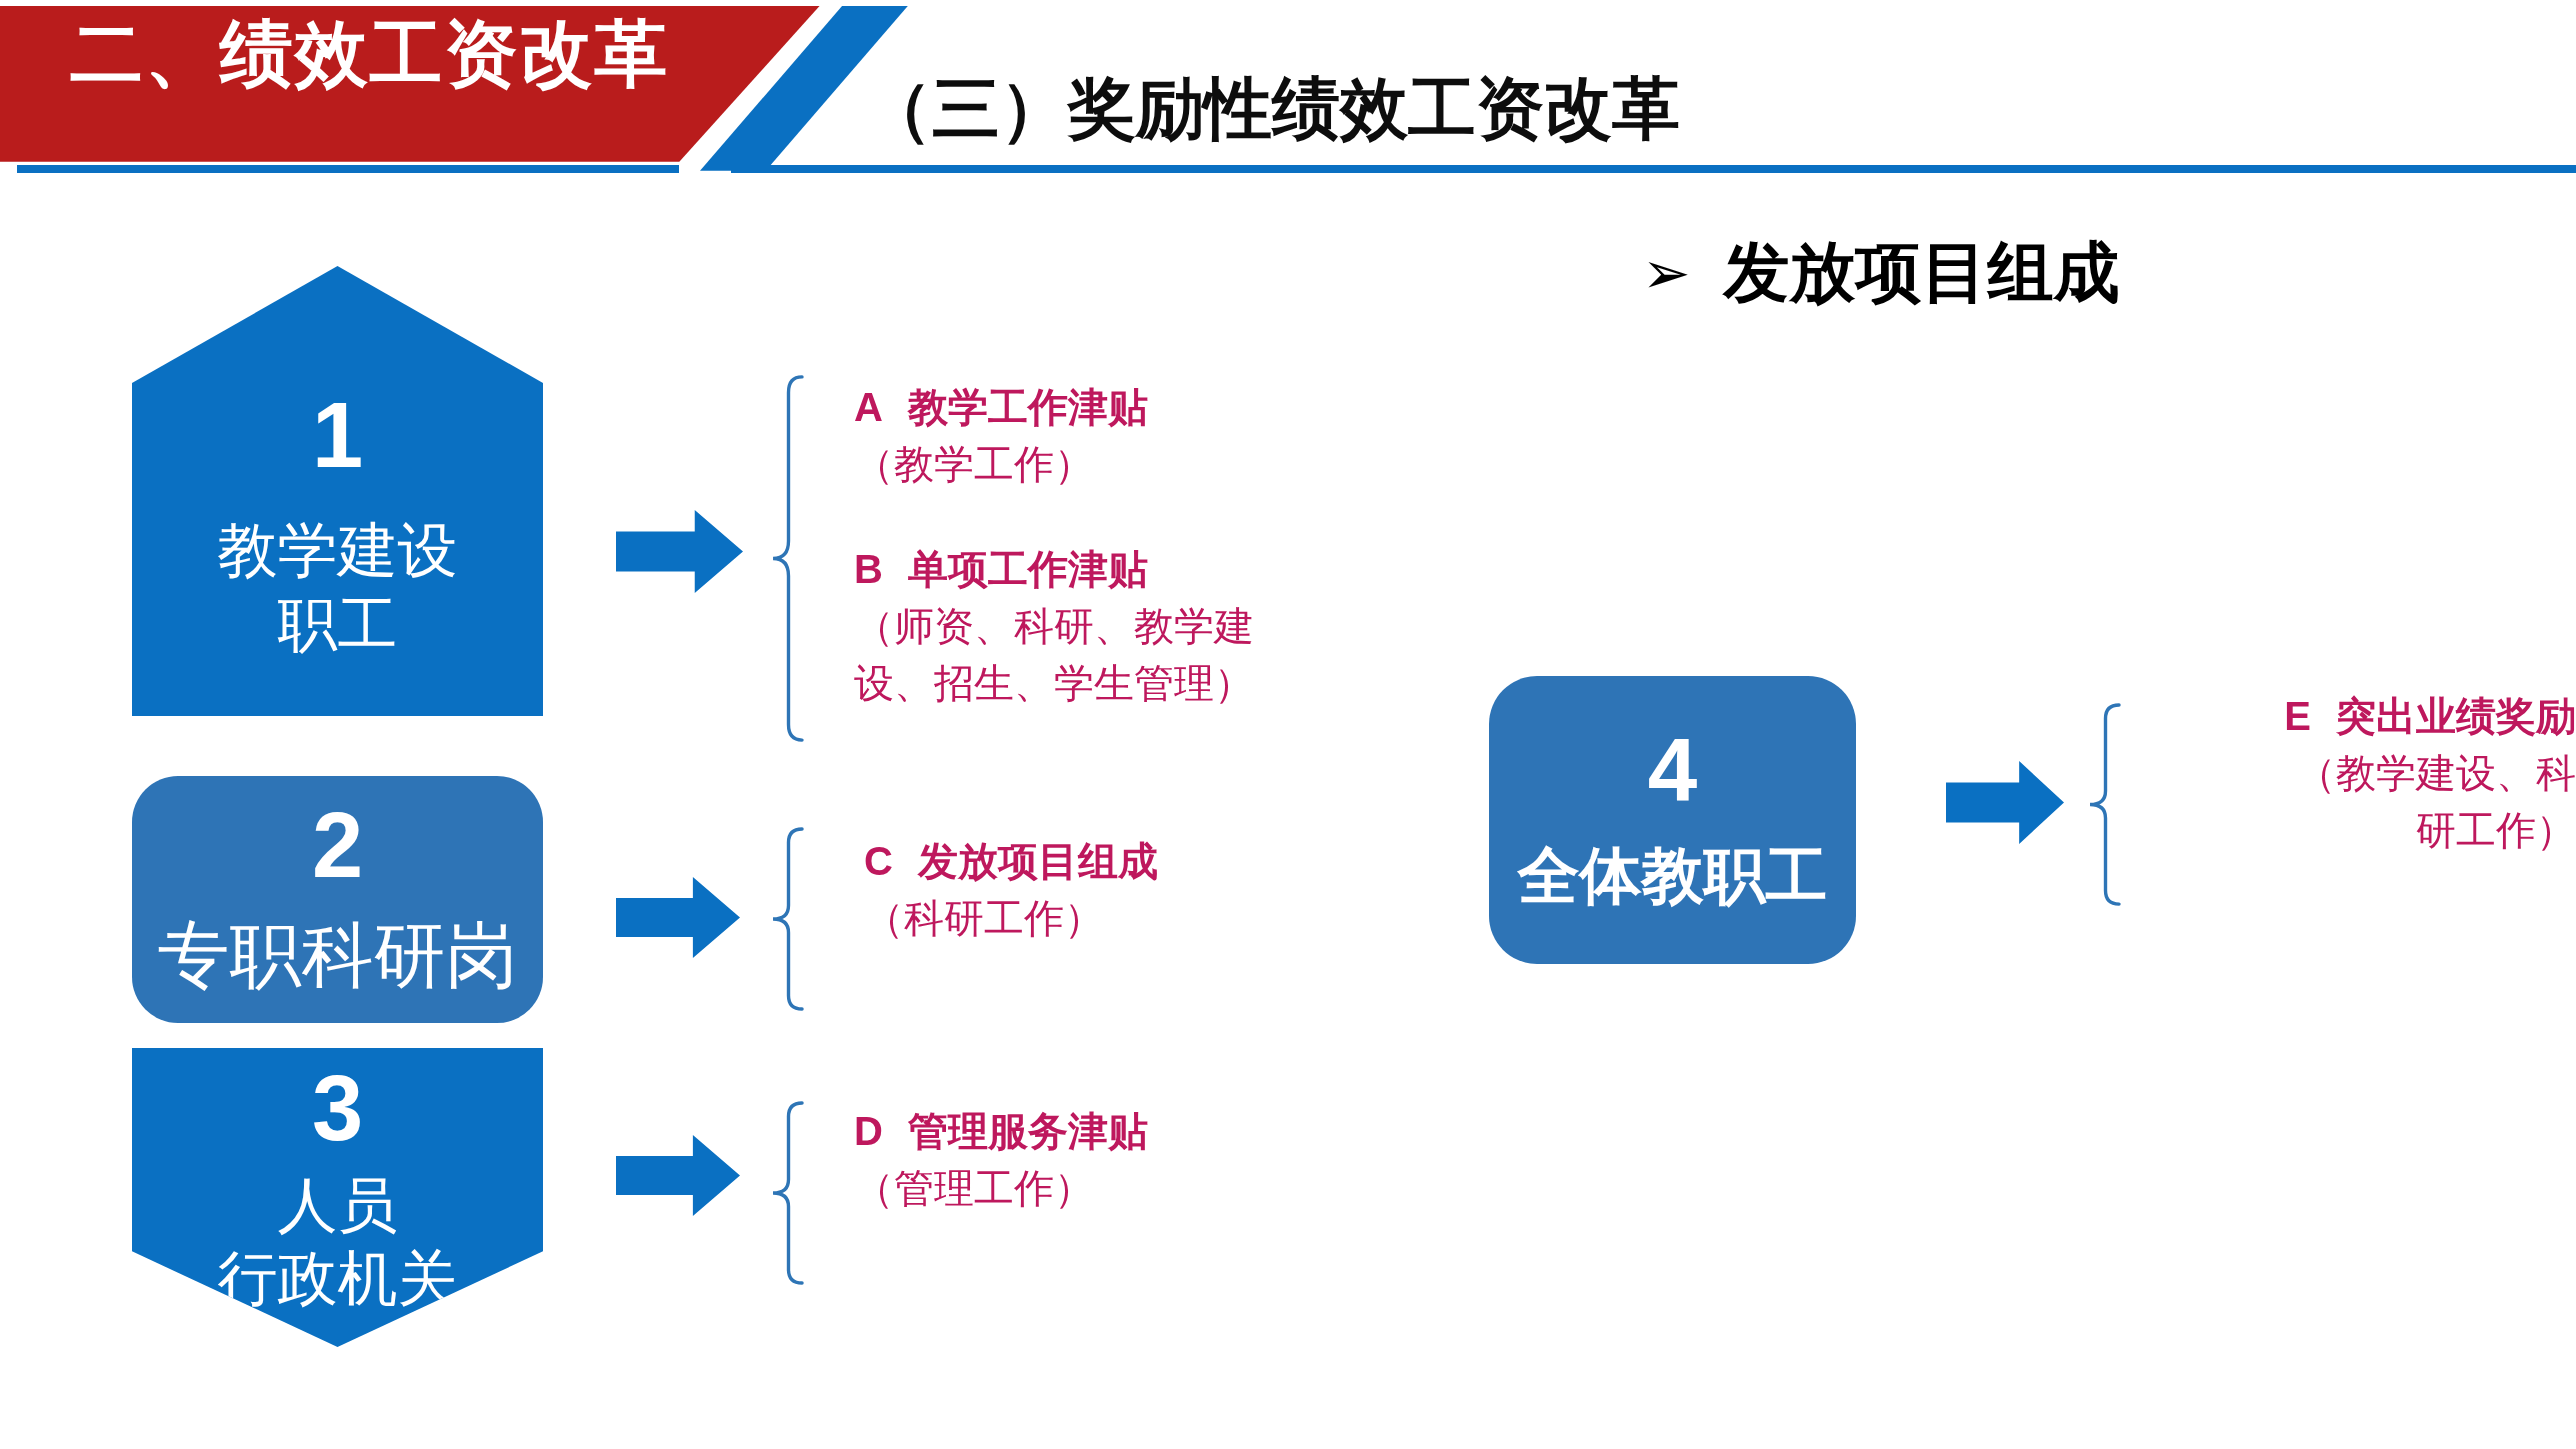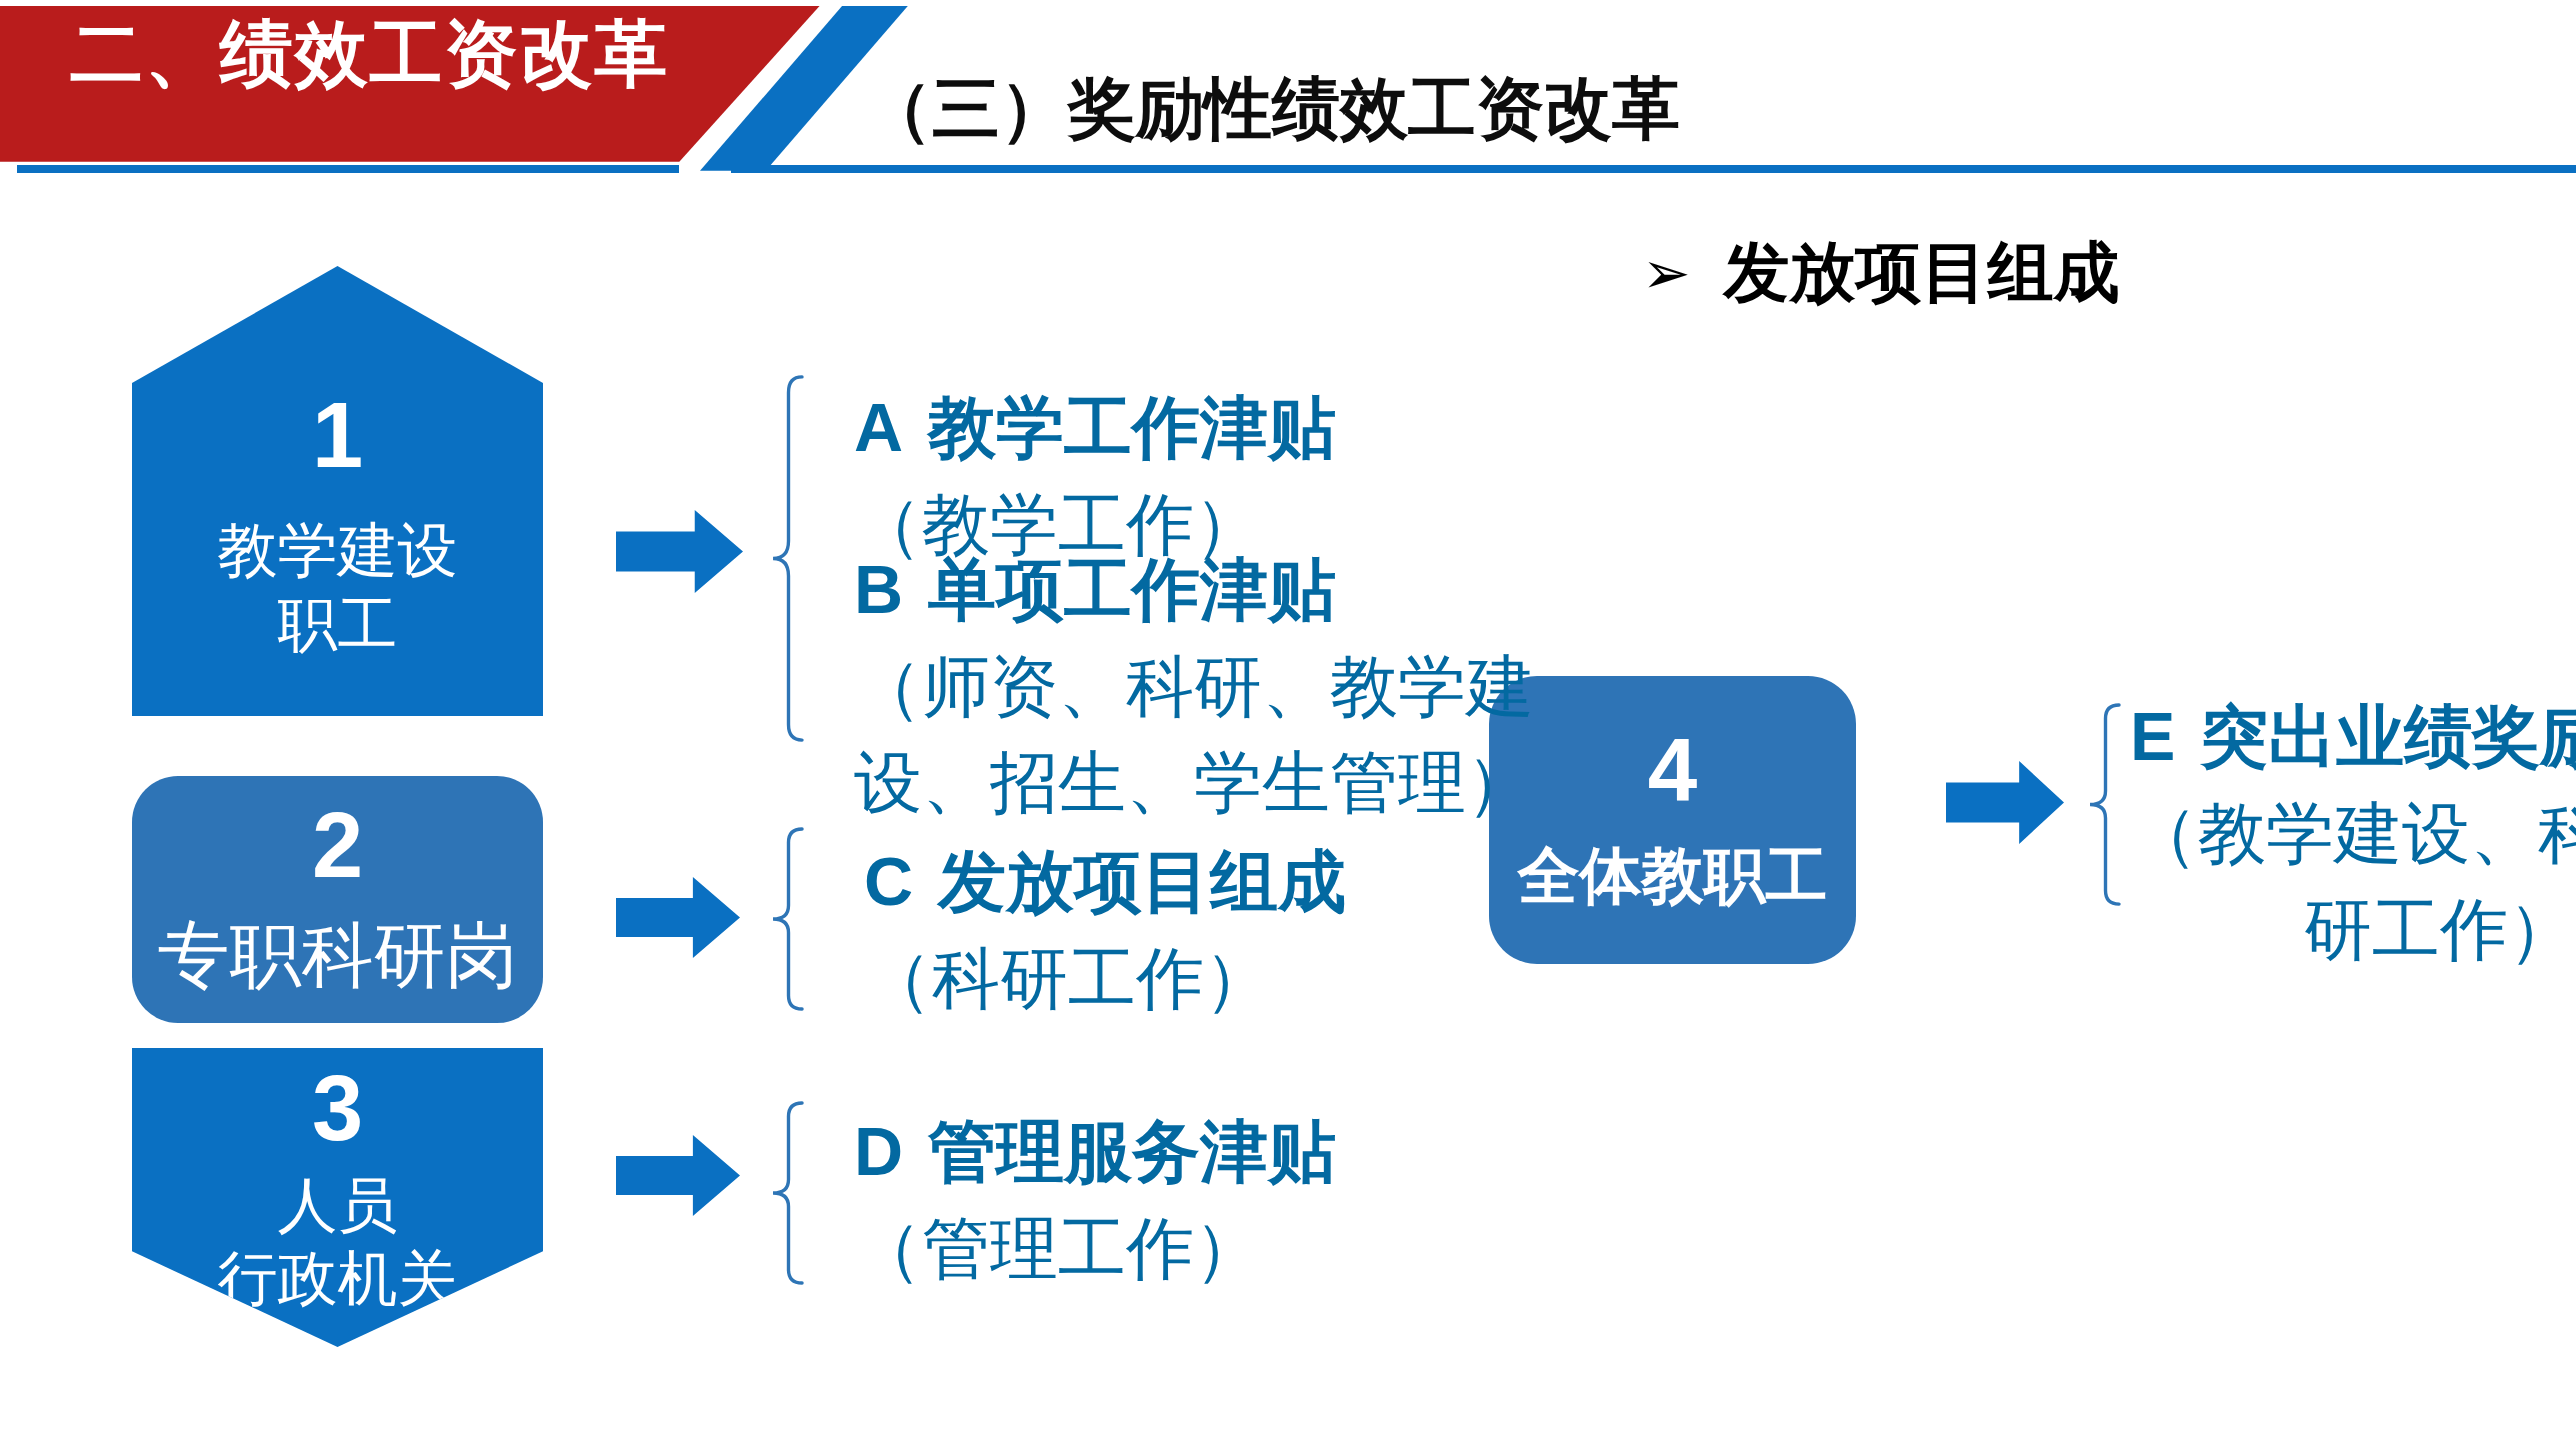--- a/index.html
+++ b/index.html
@@ -75,21 +75,21 @@
   }
   .arrow-1{left:616px;top:510px;width:127px;height:83px;}
   .arrow-2{left:616px;top:877px;width:124px;height:81px;}
   .arrow-3{left:616px;top:1135px;width:124px;height:81px;}
   .arrow-4{left:1946px;top:761px;width:118px;height:83px;}
   
   .brace{position:absolute;}
   .brace path{fill:none;stroke:#2E75B6;stroke-width:3.5px;stroke-linecap:round;}
   
   .item{
-    position:absolute;color:#0369a1;font-size:68px;line-height:1.42;
+    position:absolute;color:#be185d;font-size:40px;line-height:1.42;
     white-space:nowrap;
   }
   .item .head{font-weight:700;}
   .item .code{display:inline-block;margin-right:25px;font-weight:700;}
   .item .detail{font-weight:400;}
   .item-a{left:854px;top:379px;}
   .item-b{left:854px;top:541px;}
   .item-c{left:864px;top:833px;}
   .item-d{left:854px;top:1103px;}
   .item-e{left:2130px;top:688px;width:446px;text-align:right;}

